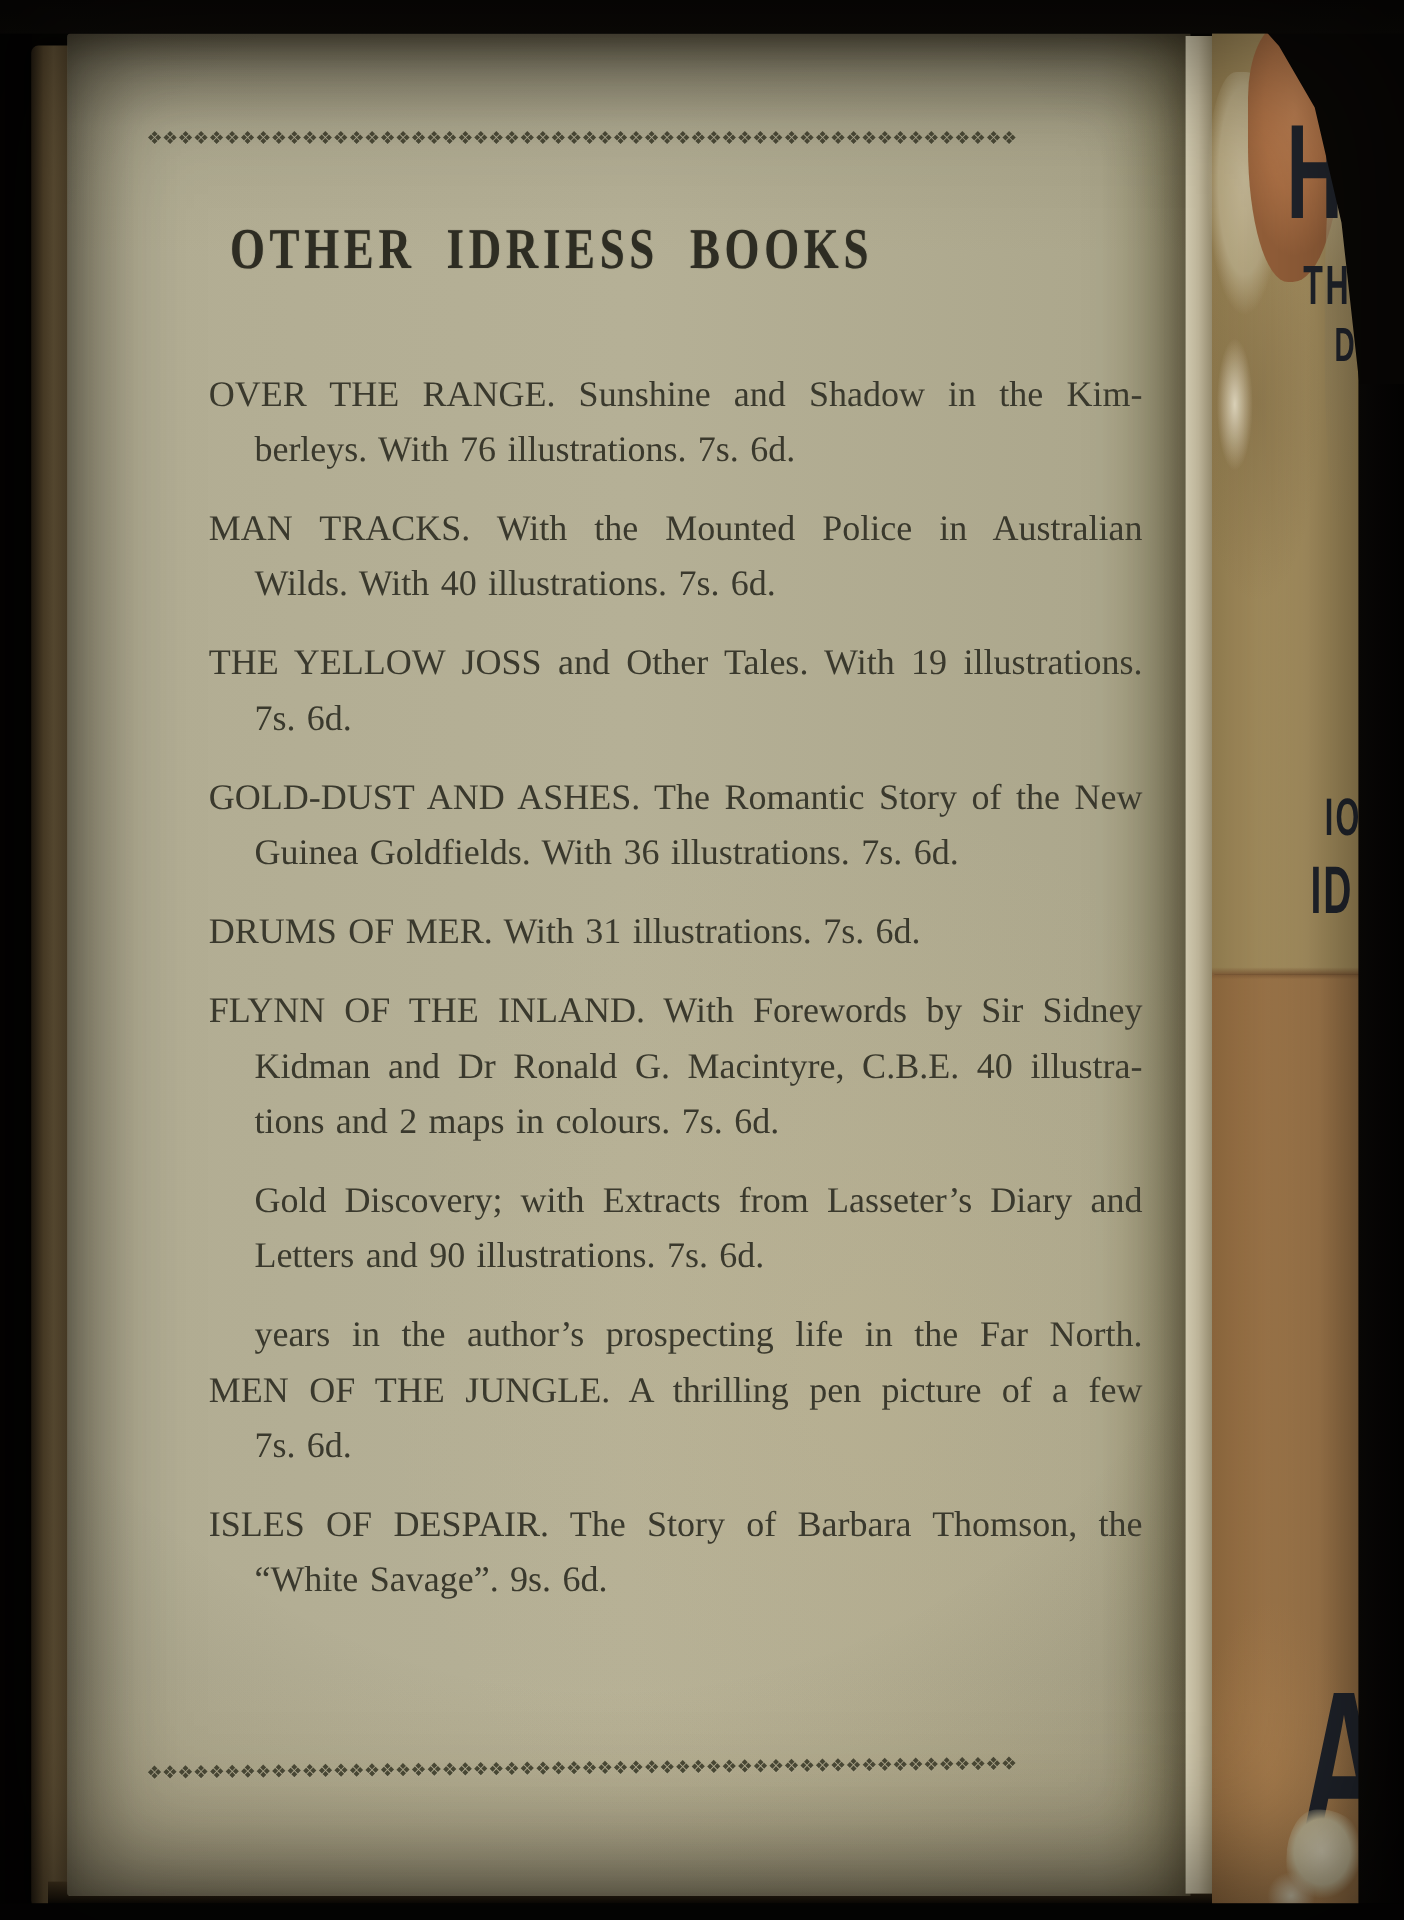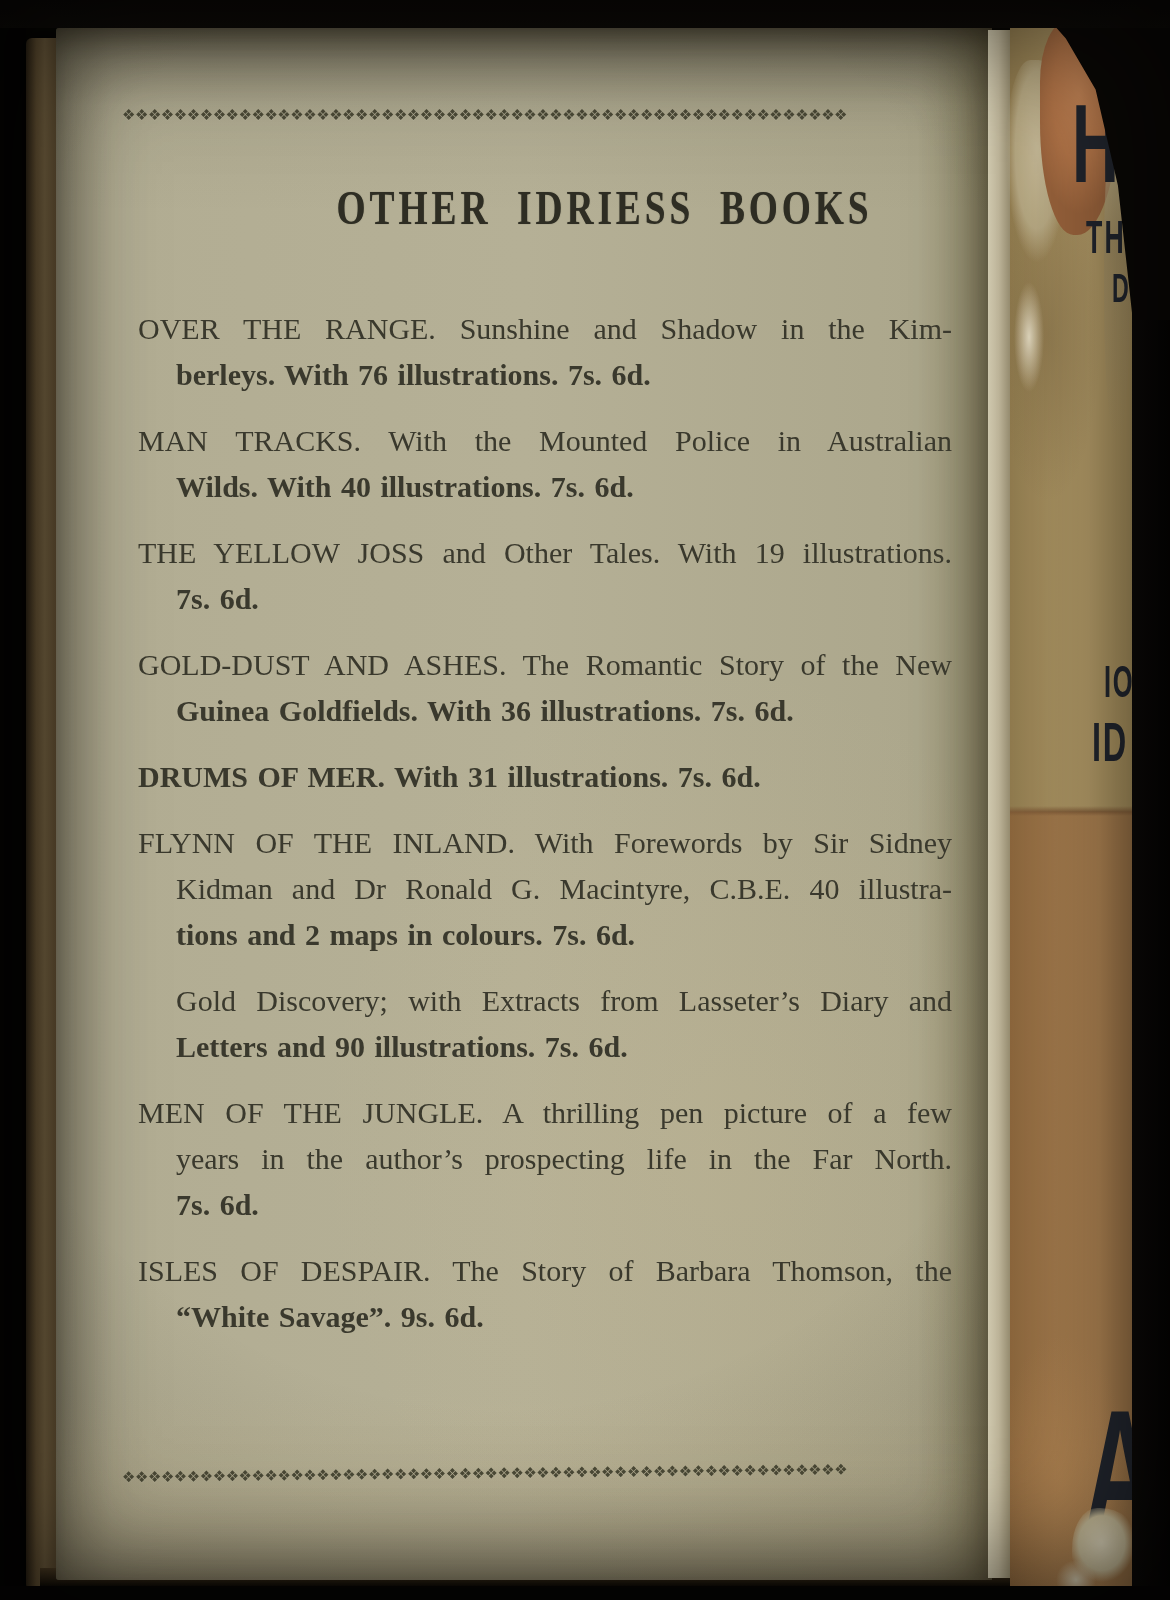--- a/index.html
+++ b/index.html
@@ -34,36 +34,36 @@
   .ornament {
     position:absolute; left:66px; width:822px; height:30px;
     overflow:hidden; white-space:nowrap;
     font-family:"DejaVu Sans", sans-serif;
     font-size:15px; line-height:30px; letter-spacing:-0.5px;
     color:#42412f; text-shadow:0 1px 0 rgba(255,255,255,.08);
     opacity:.92;
   }
   .ornament.top { top:72px; }
   .ornament.bottom { top:1430px; transform:rotate(-0.6deg); }
-  .title-row { position:absolute; left:72px; top:152px; width:820px; text-align:right; }
+  .title-row { position:absolute; left:60px; top:152px; width:820px; text-align:left; }
   .title {
     display:inline-block; transform:scaleX(.78); transform-origin:center;
     font-weight:bold; font-size:48px; letter-spacing:5px; word-spacing:16px;
     color:#2e2d23; text-shadow:0 0 1px rgba(46,45,35,.5);
     white-space:nowrap;
   }
   .book-list {
     position:absolute; left:82px; top:278px; width:814px;
     color:#3a392d; font-size:30px; line-height:46px;
     word-spacing:2px;
   }
-  .entry { margin-bottom:20px; }
+  .entry { margin-bottom:20px;margin-left:36px; }
   .entry .line { text-align:justify; text-align-last:justify; }
   .entry .line.cont { padding-left:38px; }
-  .entry .line.endline { text-align-last:left;font-weight:bold; }
+  .entry .line.endline { text-align-last:left; }
   
   .fore-edge {
     position:absolute; left:988px; top:30px; width:24px; height:1548px;
     background:linear-gradient(90deg,#cfc8ae 0%, #bdb499 45%, #8f8568 100%);
   }
   
   .spine { position:absolute; left:1010px; top:0; width:160px; height:1600px; }
   .jacket-top {
     position:absolute; left:0; top:18px; width:126px; height:794px;
     background:
@@ -179,22 +179,22 @@
       <div class="entry">
         <div class="line">FLYNN OF THE INLAND. With Forewords by Sir Sidney</div>
         <div class="line cont">Kidman and Dr Ronald G. Macintyre, C.B.E. 40 illustra-</div>
         <div class="line cont endline">tions and 2 maps in colours. 7s. 6d.</div>
       </div>
       <div class="entry">
         <div class="line cont">Gold Discovery; with Extracts from Lasseter’s Diary and</div>
         <div class="line cont endline">Letters and 90 illustrations. 7s. 6d.</div>
       </div>
       <div class="entry">
+        <div class="line cont">years in the author’s prospecting life in the Far North.</div>
         <div class="line">MEN OF THE JUNGLE. A thrilling pen picture of a few</div>
-        <div class="line cont">years in the author’s prospecting life in the Far North.</div>
         <div class="line cont endline">7s. 6d.</div>
       </div>
       <div class="entry">
         <div class="line">ISLES OF DESPAIR. The Story of Barbara Thomson, the</div>
         <div class="line cont endline">“White Savage”. 9s. 6d.</div>
       </div>
     </div>
 
     <div class="ornament bottom">❖❖❖❖❖❖❖❖❖❖❖❖❖❖❖❖❖❖❖❖❖❖❖❖❖❖❖❖❖❖❖❖❖❖❖❖❖❖❖❖❖❖❖❖❖❖❖❖❖❖❖❖❖❖❖❖</div>
   </div>

